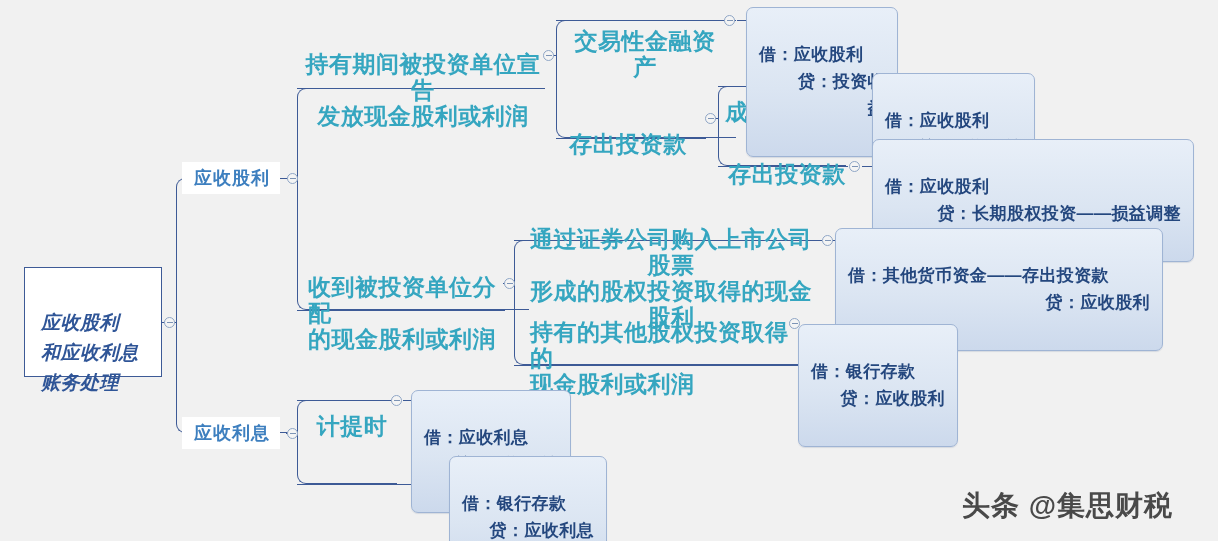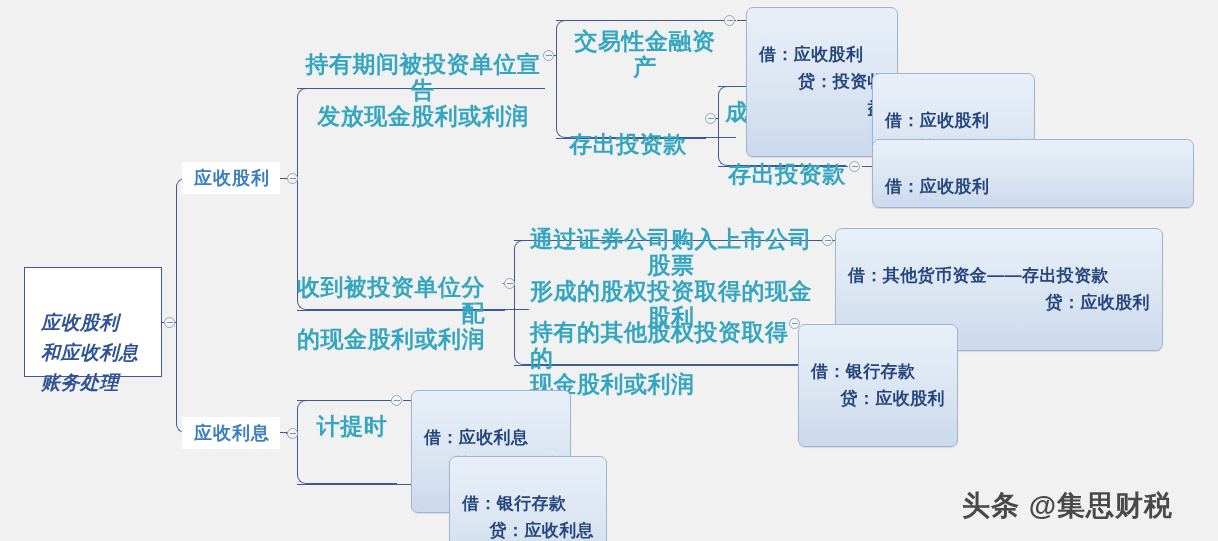--- a/index.html
+++ b/index.html
@@ -201,21 +201,21 @@
     <span>应收利息</span>
   </div>
   <div class="toggle" style="left:287px; top:428px;"></div>
 
   <div class="tnode teal" style="left:303px; top:25px; width:240px; text-align:center;">
     <span>持有期间被投资单位宣告
 发放现金股利或利润</span>
   </div>
   <div class="toggle" style="left:543px; top:50px;"></div>
 
-  <div class="tnode teal" style="left:290px; top:248px; width:195px; text-align:right;">
+  <div class="tnode teal" style="left:308px; top:248px; width:195px; text-align:left;">
     <span>收到被投资单位分配
 的现金股利或利润</span>
   </div>
   <div class="toggle" style="left:504px; top:278px;"></div>
 
   <div class="tnode teal" style="left:570px; top:2px; width:150px; text-align:center;">
     <span>交易性金融资产</span>
   </div>
   <div class="toggle" style="left:724px; top:15px;"></div>
 
@@ -258,20 +258,21 @@
     <span class="ln2">贷：投资收益</span>
   </div>
 
   <div class="leafbox" style="left:872px; top:73px; width:163px;">
     <span>借：应收股利</span>
     <span class="ln2">贷：投资收益</span>
   </div>
 
   <div class="leafbox" style="left:872px; top:139px; width:322px;">
     <span>借：应收股利</span>
+    <span class="ln2">贷：长期股权投资——损益调整</span>
   </div>
 
   <div class="leafbox" style="left:835px; top:228px; width:328px;">
     <span>借：其他货币资金——存出投资款</span>
     <span class="ln2">贷：应收股利</span>
   </div>
 
   <div class="leafbox" style="left:798px; top:324px; width:160px;">
     <span>借：银行存款</span>
     <span class="ln2">贷：应收股利</span>

